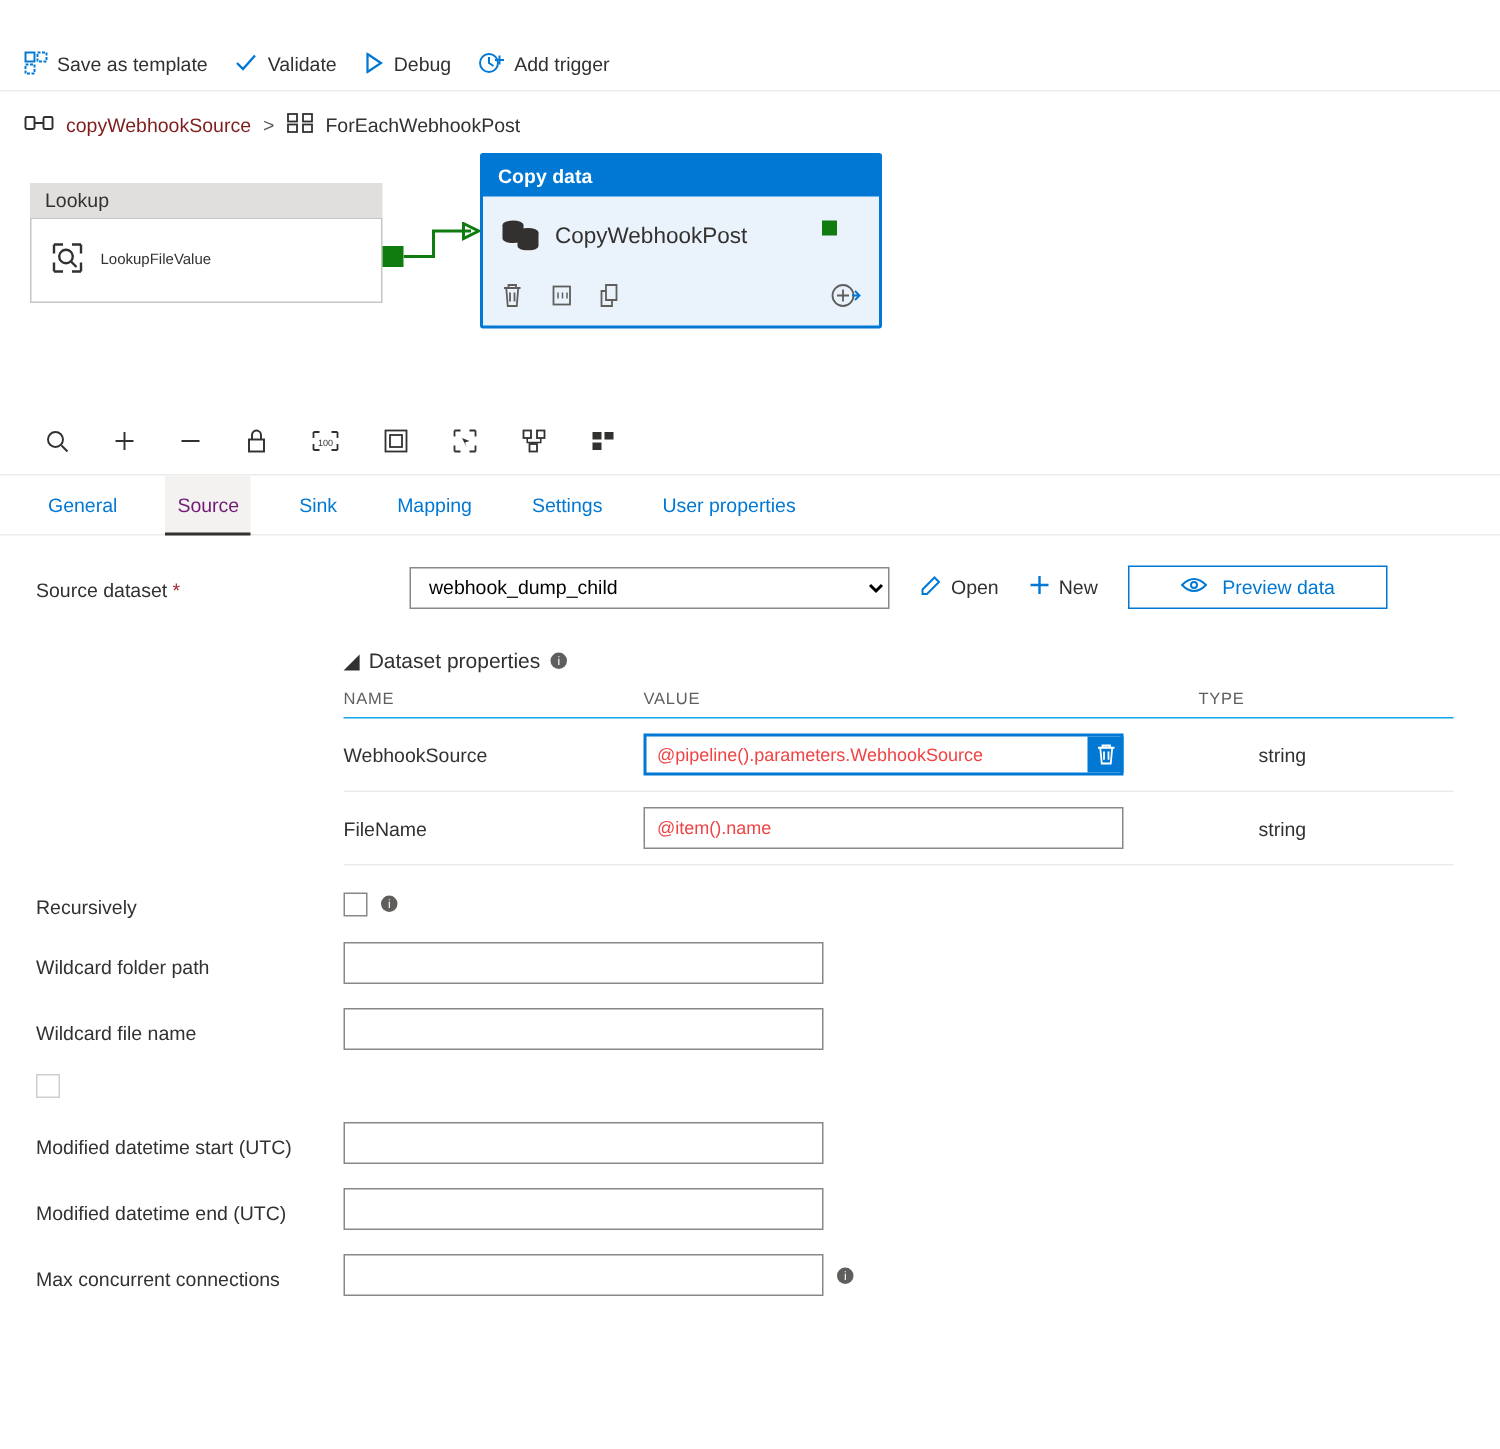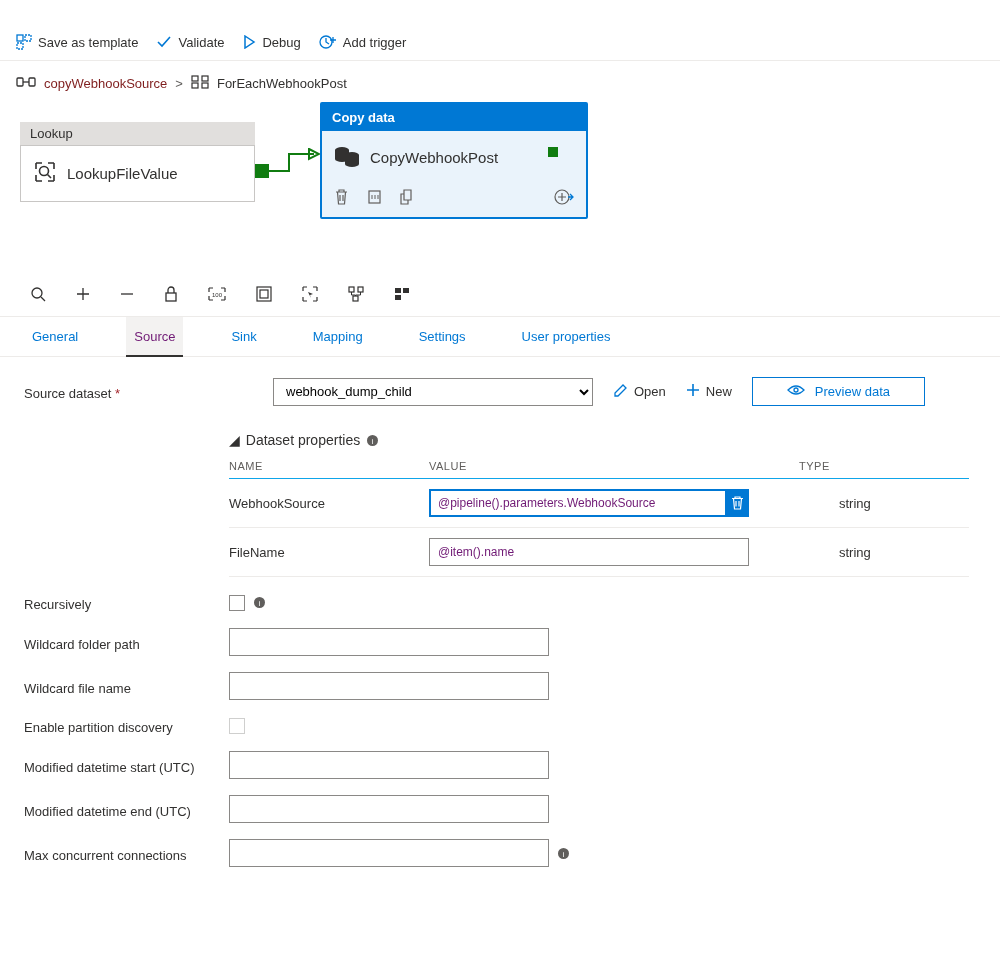--- a/index.html
+++ b/index.html
@@ -19,21 +19,21 @@
 .node-copy-header { background: #0078d4; color:#fff; padding: 6px 10px; font-weight: 600; font-size: 13px; }
 .node-copy-body { padding: 14px 12px 8px; }
 .node-copy-title { display:flex; align-items:center; gap:10px; }
 .node-copy-actions { display:flex; align-items:center; gap:18px; margin-top:18px; }
 .node-copy-actions .spacer { flex:1; }
 .connector { position:absolute; }
 .box-sq { width:14px; height:14px; background:#107c10; position:absolute; }
 .conn-line { stroke:#107c10; stroke-width:2; fill:none; }
 .mini-toolbar { display:flex; align-items:center; gap:30px; padding: 14px 30px; border-bottom: 1px solid #edebe9; }
 .mini-toolbar .licon { display:inline-flex; cursor:pointer; color:#323130; }
-.tabs { display:flex; align-items:flex-start; gap: 40px; padding: 0 24px; border-bottom: 1px solid #edebe9; }
+.tabs { display:flex; align-items:flex-start; gap: 24px; padding: 0 24px; border-bottom: 1px solid #edebe9; }
 .tab { padding: 12px 8px; color:#0078d4; cursor:pointer; position:relative; }
 .tab.active { color:#701a75; background:#f3f2f1; }
 .tab.active::after { content:""; position:absolute; left:0; right:0; bottom:-1px; height:2px; background:#323130; }
 .form-area { padding: 20px 24px 24px; }
 .row { display:flex; align-items:center; margin-bottom: 16px; }
 .row-top { align-items:flex-start; }
 .label-col { width: 205px; flex-shrink:0; padding-top:4px; }
 .ctrl-col { flex:1; display:flex; align-items:center; gap: 20px; }
 select.ds { width: 320px; height: 28px; border: 1px solid #8a8886; background:#fff; padding: 0 8px; font-family:inherit; font-size:13px;margin-left:44px; }
 .link-btn { display:inline-flex; align-items:center; gap:6px; color:#323130; cursor:pointer; }
@@ -42,21 +42,21 @@
 .dp-title { display:flex; align-items:center; gap:6px; font-size:14px; margin: 10px 0 12px; }
 .dp-table { width: 740px; margin-left:0; }
 .dp-head { display:flex; color:#605e5c; font-size:11px; letter-spacing: .5px; border-bottom: 1px solid #0ea5e9; padding-bottom:6px; }
 .dp-head .c1 { width: 200px; }
 .dp-head .c2 { width: 370px; }
 .dp-head .c3 { flex:1; }
 .dp-row { display:flex; align-items:center; padding: 10px 0; border-bottom: 1px solid #edebe9; }
 .dp-row .c1 { width: 200px; }
 .dp-row .c2 { width: 370px; position:relative; }
 .dp-row .c3 { flex:1; padding-left: 40px; }
-.val-input { width: 320px; height: 28px; border: 1px solid #8a8886; padding: 0 30px 0 8px; font-family:inherit; font-size: 12px; color:#701a75; }
+.val-input { width: 320px; height: 28px; border: 1px solid #8a8886; padding: 0 30px 0 8px; font-family:inherit; font-size: 12px; color:#ef4444; }
 .val-input.focus { border: 2px solid #0078d4; box-shadow: 0 0 0 0; padding: 0 32px 0 7px;}
 .val-trash { position:absolute; top:2px; left: 296px; width:24px; height:24px; background:#0078d4; color:#fff; display:flex; align-items:center; justify-content:center; cursor:pointer; }
 .text-input { width: 320px; height: 28px; border:1px solid #8a8886; background:#fff; font-family:inherit; }
 .checkbox { width: 16px; height: 16px; border: 1px solid #8a8886; background:#fff; }
 .checkbox.faint { opacity: .4; }
 .req { color:#a4262c; }
 .info-ic { display:inline-flex; color:#605e5c; }
 </style>
 </head>
 <body>
@@ -125,21 +125,21 @@
   <div class="node node-lookup">
     <div class="node-lookup-header">Lookup</div>
     <div class="node-lookup-body">
       <span>
         <svg width="24" height="24" viewBox="0 0 24 24">
             <path d="M3 3 L3 9 M3 3 L9 3 M21 3 L21 9 M21 3 L15 3 M3 21 L3 15 M3 21 L9 21 M21 21 L21 15 M21 21 L15 21" stroke="#323130" stroke-width="1.6" fill="none"></path>
             <circle cx="11" cy="11" r="4.5" fill="none" stroke="#323130" stroke-width="1.6"></circle>
             <path d="M14.5 14.5 L18 18" stroke="#323130" stroke-width="1.6"></path>
           </svg>
       </span>
-      <span style="font-size:15px">LookupFileValue</span>
+      <span style="font-size:10px">LookupFileValue</span>
     </div>
   </div>
   <span class="box-sq" style="left:255px; top:62px"></span>
   <svg class="connector" style="left:269px; top:46px" width="51" height="36">
     <path class="conn-line" d="M0 23 L20 23 L20 6 L45 6"></path>
       <path class="conn-line" d="M40 1 L50 6 L40 11 Z" fill="#107c10"></path>
   </svg>
   <div class="node node-copy">
     <div class="node-copy-header">Copy data</div>
     <div class="node-copy-body">
@@ -338,21 +338,20 @@
   </div>
 
   <div class="row">
     <div class="label-col"><span>Wildcard file name</span></div>
     <div class="ctrl-col">
         <input class="text-input" style="">
       </div>
   </div>
 
   <div class="row">
-    <div class="label-col"><span>Enable partition discovery</span></div>
     <div class="ctrl-col">
         <span class="checkbox faint"></span>
       </div>
   </div>
 
   <div class="row">
     <div class="label-col"><span>Modified datetime start (UTC)</span></div>
     <div class="ctrl-col">
         <input class="text-input" style="">
       </div>

